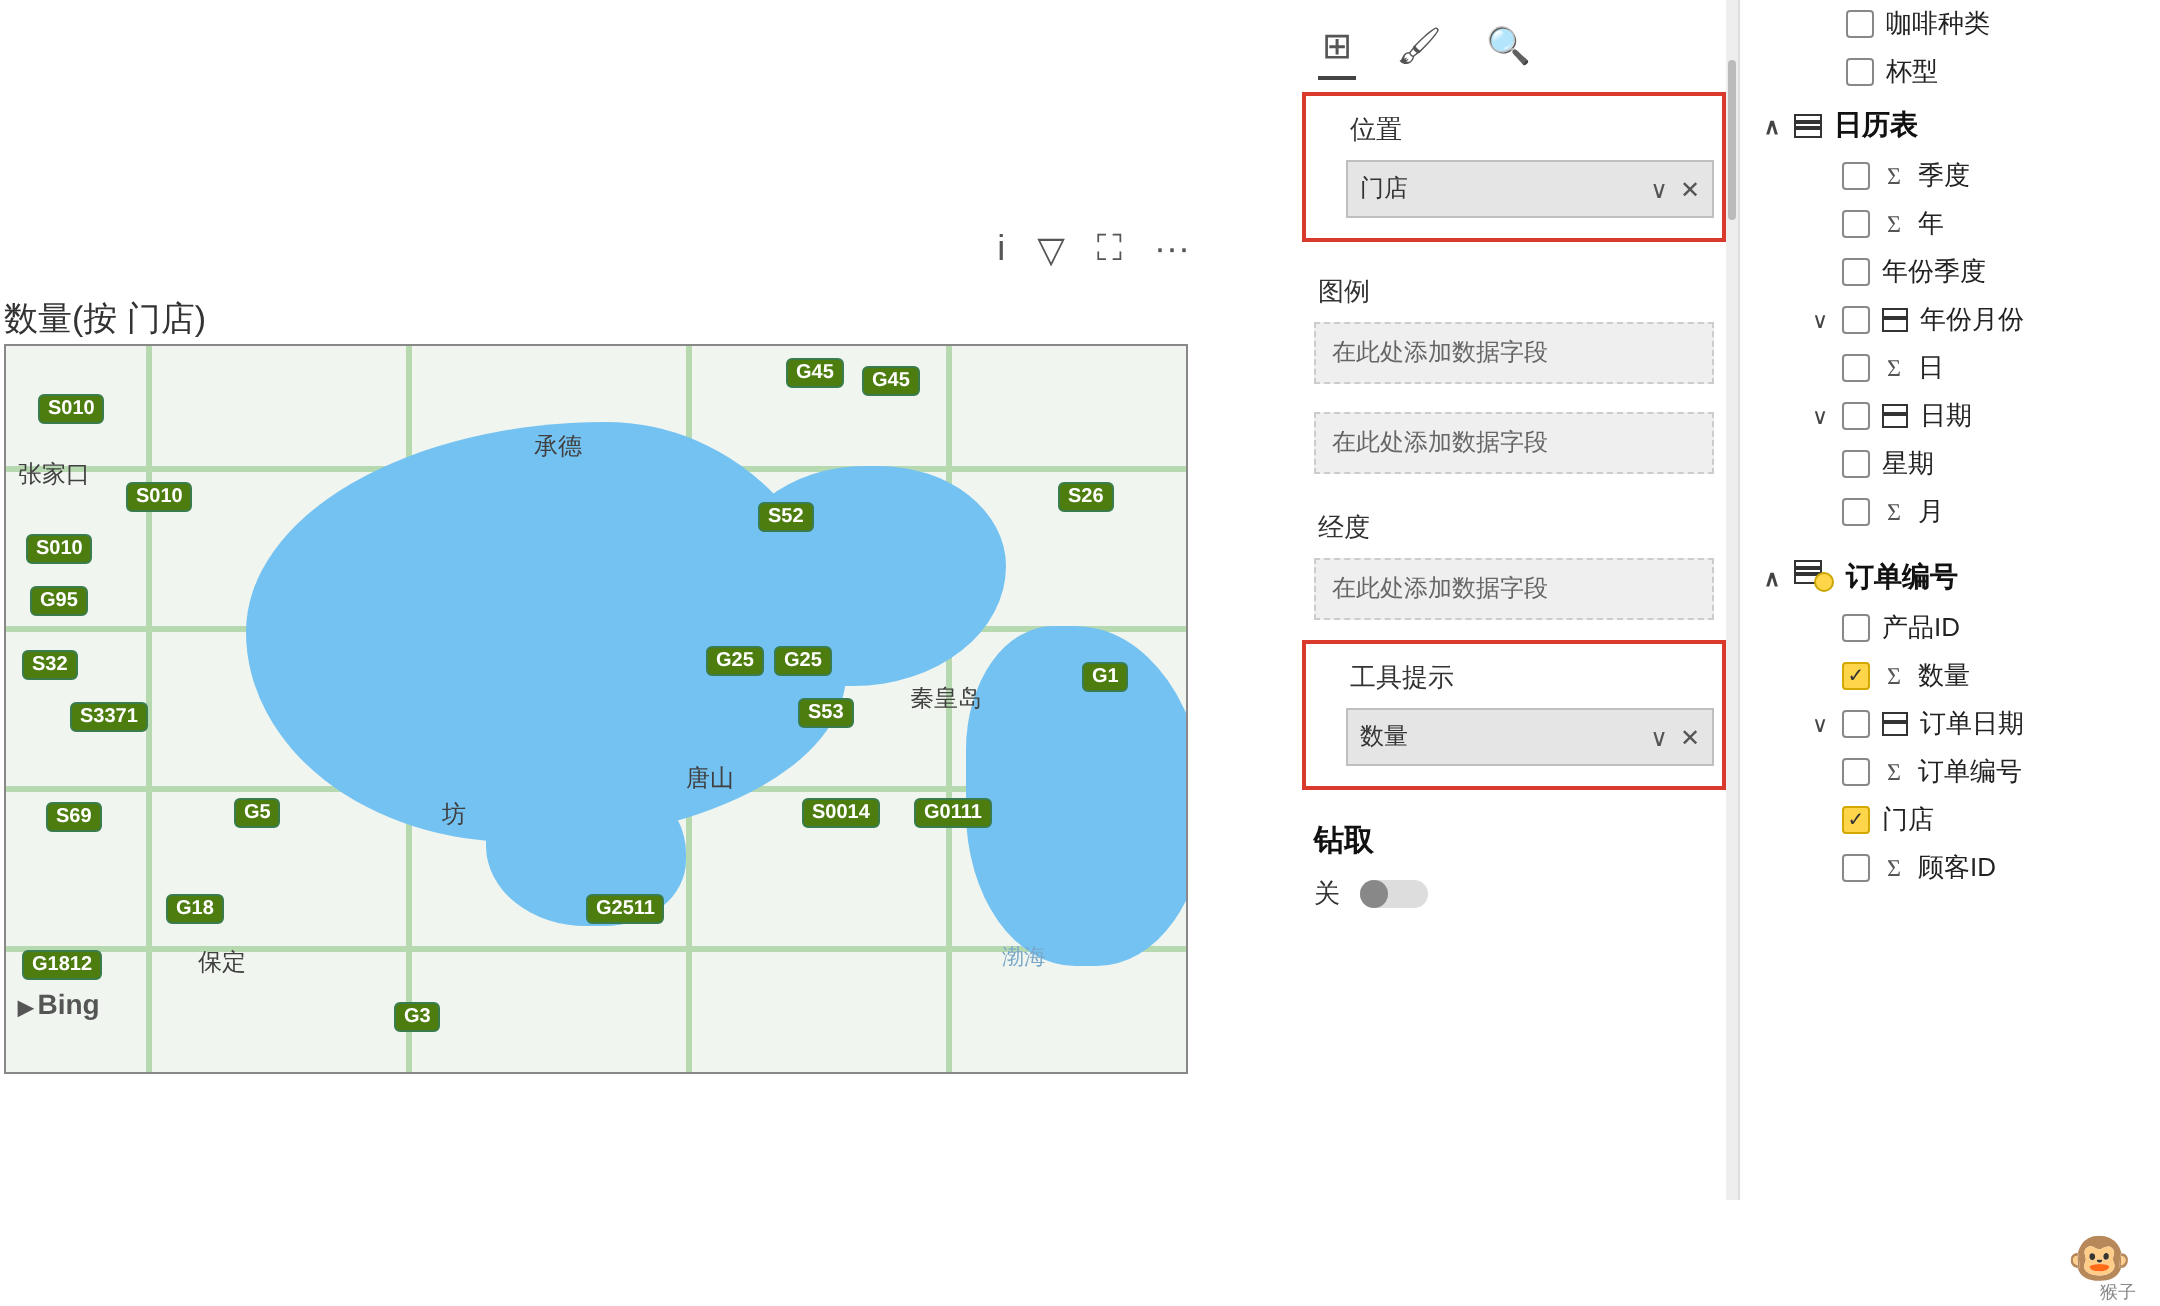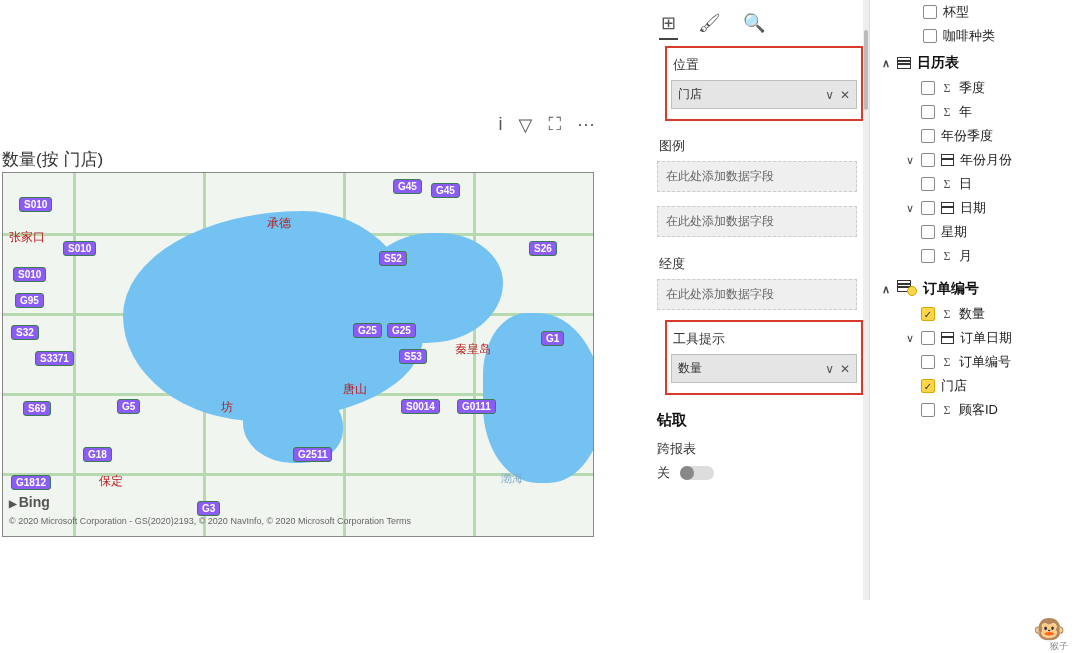--- a/index.html
+++ b/index.html
@@ -18,37 +18,37 @@
 
   
   .water { position: absolute; background: #74c2f2; }
   .water1 { left: 120px; top: 38px; width: 300px; height: 210px; border-radius: 60% 40% 55% 45% / 50% 60% 40% 50%; }
   .water2 { left: 360px; top: 60px; width: 140px; height: 110px; border-radius: 55% 50% 60% 40%; }
   .water3 { left: 480px; top: 140px; width: 120px; height: 170px; border-radius: 40% 60% 50% 50%; }
   .water4 { left: 240px; top: 210px; width: 100px; height: 80px; border-radius: 50% 60% 45% 55%; }
   .road { position: absolute; background: #b7d9b0; }
   .rh { height: 3px; width: 100%; }
   .rv { width: 3px; height: 100%; }
-  .badge { position: absolute; background: #8b5cf6; color: #fff; font-size: 10px; font-weight: 600; padding: 1px 4px; border-radius: 3px; border: 1px solid #3a7c4d; white-space: nowrap; }
-  .city { position: absolute; font-size: 12px; color: #b91c1c; white-space: nowrap; }
+  .badge { position: absolute; background: #4d7c0f; color: #fff; font-size: 10px; font-weight: 600; padding: 1px 4px; border-radius: 3px; border: 1px solid #3a7c4d; white-space: nowrap; }
+  .city { position: absolute; font-size: 12px; color: #404040; white-space: nowrap; }
   .bing { position: absolute; left: 6px; bottom: 26px; font-size: 14px; font-weight: 600; color: #555; text-align: right; }
   .bing::before { content: "▶"; font-size: 10px; margin-right: 2px; }
   .credits { position: absolute; left: 6px; bottom: 10px; font-size: 9px; color: #666; }
   .sea-label { position: absolute; right: 70px; bottom: 50px; font-size: 11px; color: #7aa8c8; }
 
   
   .viz-tabs { display: flex; gap: 18px; padding: 8px 14px 4px 14px; font-size: 18px; color: #555; }
   .viz-tabs span { cursor: pointer; padding: 4px 2px; }
   .viz-tabs .sel { border-bottom: 2px solid #444; }
   .section { padding: 4px 12px 2px 12px; }
   .sec-label { font-size: 13px; color: #333; padding: 6px 2px 4px 2px; }
   .well { background: #efefef; border: 1px dashed #ccc; padding: 6px 8px; font-size: 12px; color: #666; margin: 2px 0 6px 0; }
   .chip { background: #e5e5e5; border: 1px solid #bfbfbf; padding: 5px 6px; display: flex; align-items: center; justify-content: space-between; font-size: 12px; color: #333; margin: 2px 0 6px 0; }
   .chip .ctrls { display: flex; gap: 6px; color: #555; font-size: 12px; }
-  .redbox { border: 2px solid #d93a2b; padding: 2px 4px 4px 4px; margin: 2px 6px 6px 20px; }
+  .redbox { border: 2px solid #d93a2b; padding: 2px 4px 4px 20px; margin: 2px 6px 6px 6px; }
   .drill-h { font-size: 15px; font-weight: 700; padding: 10px 12px 4px 12px; color: #111; }
   .sub-row { padding: 6px 12px 2px 12px; font-size: 13px; color: #333; }
   .toggle { display: inline-flex; align-items: center; gap: 10px; padding: 4px 12px; font-size: 13px; color: #333; }
   .toggle-track { width: 34px; height: 14px; border-radius: 8px; background: #ddd; position: relative; }
   .toggle-thumb { width: 14px; height: 14px; border-radius: 50%; background: #888; position: absolute; left: 0; top: 0; }
   .viz-scroll { position: absolute; right: 0; top: 0; width: 6px; height: 100%; background: #eee; }
   .viz-scroll::after { content:""; position:absolute; left:1px; top:30px; width:4px; height:80px; background:#bbb; border-radius:2px; }
 
   
   .field-row { display: flex; align-items: center; gap: 6px; padding: 3px 4px 3px 8px; font-size: 13px; color: #222; white-space: nowrap; }
@@ -122,21 +122,20 @@
     <div class="badge" style="left:538px;top:158px">G1</div>
 
     <div class="city" style="left:6px;  top:56px">张家口</div>
     <div class="city" style="left:264px;top:42px">承德</div>
     <div class="city" style="left:340px;top:208px">唐山</div>
     <div class="city" style="left:452px;top:168px">秦皇岛</div>
     <div class="city" style="left:96px; top:300px">保定</div>
     <div class="city" style="left:218px;top:226px">坊</div>
     <div class="sea-label">渤海</div>
     <div class="bing">Bing</div>
-    <div class="credits">© 2020 Microsoft Corporation - GS(2020)2193, © 2020 NavInfo, © 2020 Microsoft Corporation  Terms</div>
   </div>
 </div>
 
 <div class="viz-pane">
   <div class="viz-tabs">
     <span class="sel">⊞</span>
     <span>🖌</span>
     <span>🔍</span>
   </div>
 
@@ -170,40 +169,39 @@
     <div class="chip">
       <span>数量</span>
       <span class="ctrls">
         <span>∨</span>
         <span>✕</span>
       </span>
     </div>
   </div>
 
   <div class="drill-h">钻取</div>
-  <div class="sub-row">跨报表</div>
   <div class="toggle">
     <span>关</span>
     <span class="toggle-track">
         <span class="toggle-thumb"></span>
       </span>
   </div>
 
   <div class="viz-scroll"></div>
 </div>
 
 <div class="fields-pane">
 
   <div class="field-row indent2">
     <span class="cb"></span>
-    <span>杯型</span>
+    <span>咖啡种类</span>
   </div>
   <div class="field-row indent2">
     <span class="cb"></span>
-    <span>咖啡种类</span>
+    <span>杯型</span>
   </div>
 
   <div class="table-head">
     <span class="caret">∧</span>
     <span class="table-ico"></span>
     <span>日历表</span>
   </div>
   <div id="cal-rows">
       <div class="field-row indent1">
         <span class="caret"></span>
@@ -257,20 +255,25 @@
     <span class="caret">∧</span>
     <span style="position:relative; display:flex;">
       <span class="table-ico"></span>
       <span class="yellow-dot"></span>
     </span>
     <span>订单编号</span>
   </div>
   <div id="sales-rows">
       <div class="field-row indent1">
         <span class="caret"></span>
+        <span class="cb"></span>
+        <span>产品ID</span>
+      </div>
+      <div class="field-row indent1">
+        <span class="caret"></span>
         <span class="cb checked"></span>
         <span class="sigma">Σ</span>
         <span>数量</span>
       </div>
       <div class="field-row indent1">
         <span class="caret">∨</span>
         <span class="cb"></span>
         <span class="cal-ico"></span>
         <span>订单日期</span>
       </div>

